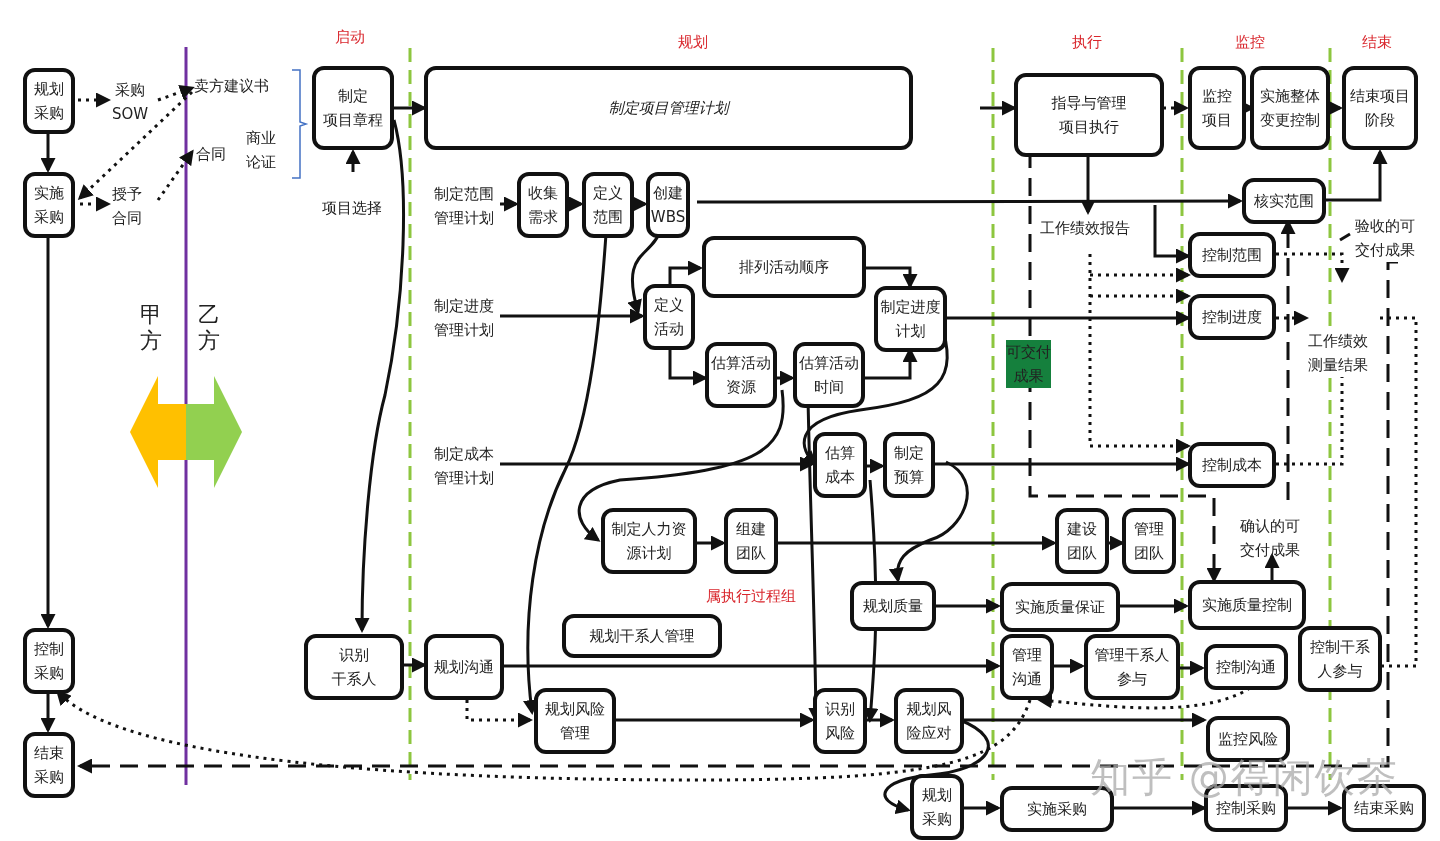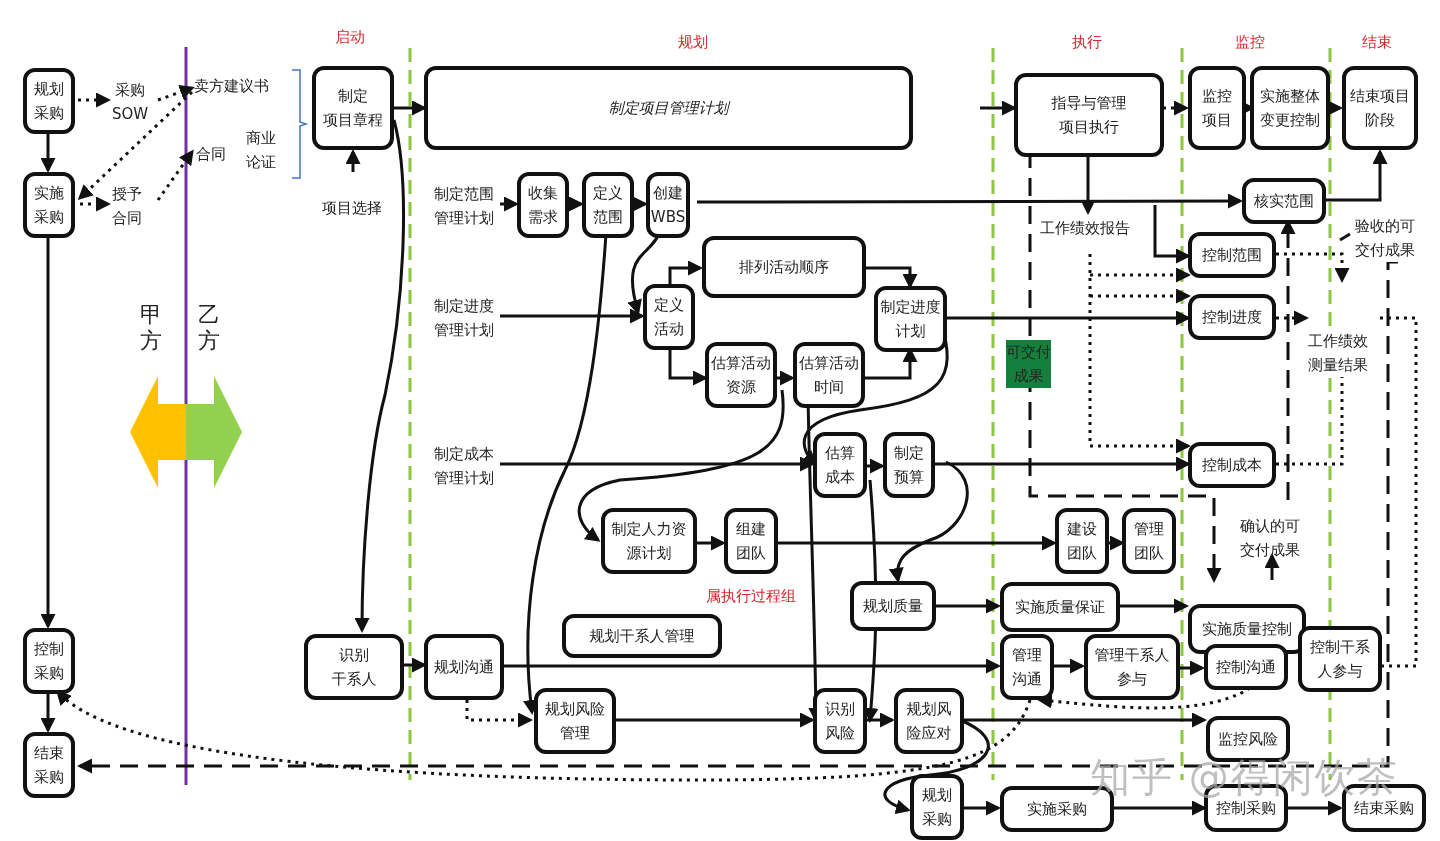--- a/index.html
+++ b/index.html
@@ -211,21 +211,21 @@
 <div class="box" style="left:1188px;top:66px;width:58px;height:84px;">监控
 项目</div>
 <div class="box" style="left:1250px;top:66px;width:80px;height:84px;">实施整体
 变更控制</div>
 <div class="box" style="left:1242px;top:178px;width:84px;height:46px;">核实范围</div>
 <div class="box" style="left:1188px;top:232px;width:88px;height:46px;">控制范围</div>
 <div class="box" style="left:1188px;top:294px;width:88px;height:46px;">控制进度</div>
 <div class="box" style="left:1188px;top:442px;width:88px;height:46px;">控制成本</div>
 <div class="lbl" style="left:1240px;top:514px;">确认的可
 交付成果</div>
-<div class="box" style="left:1188px;top:580px;width:118px;height:50px;margin-top:24px;">实施质量控制</div>
+<div class="box" style="left:1188px;top:580px;width:118px;height:50px;">实施质量控制</div>
 <div class="box" style="left:1204px;top:644px;width:84px;height:46px;">控制沟通</div>
 <div class="box" style="left:1298px;top:626px;width:84px;height:66px;">控制干系
 人参与</div>
 <div class="box" style="left:1206px;top:716px;width:84px;height:46px;">监控风险</div>
 <div class="box" style="left:1204px;top:784px;width:84px;height:48px;">控制采购</div>
 <div class="lbl" style="left:1355px;top:214px;background:#fff;">验收的可
 交付成果</div>
 <div class="lbl" style="left:1308px;top:292px;background:#fff;margin-top:37px;">工作绩效
 测量结果</div>
 

